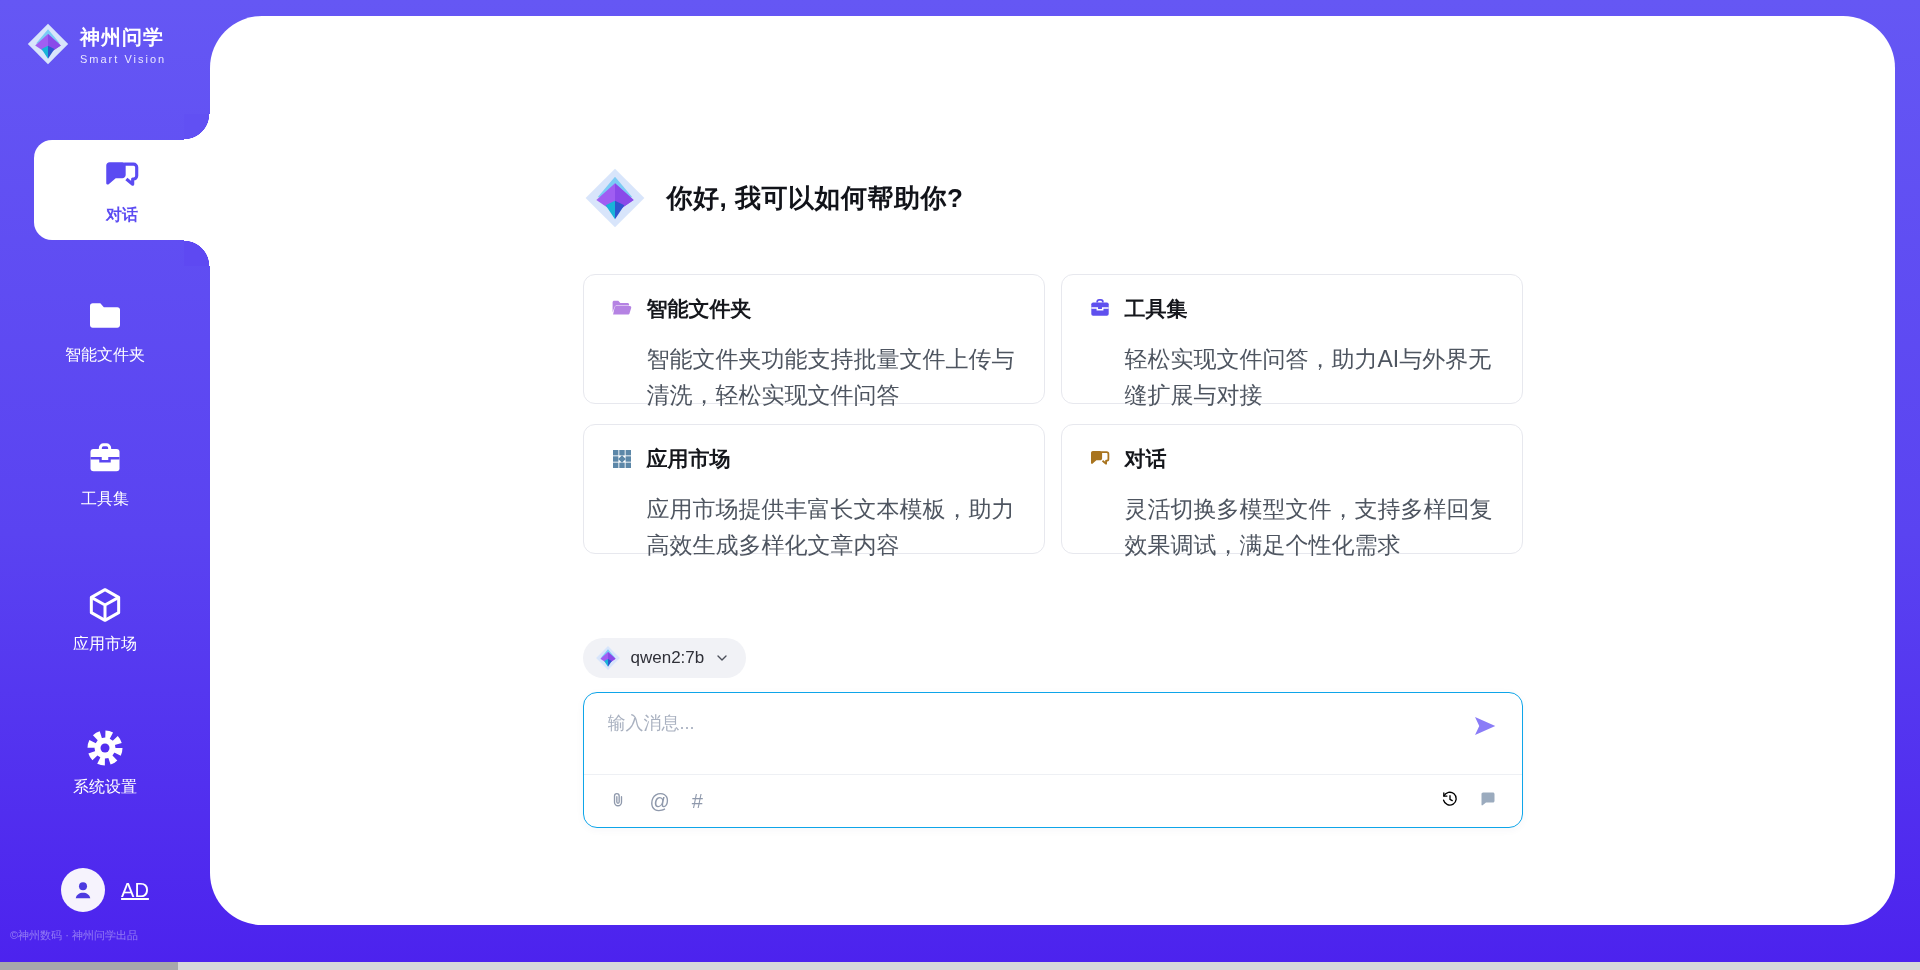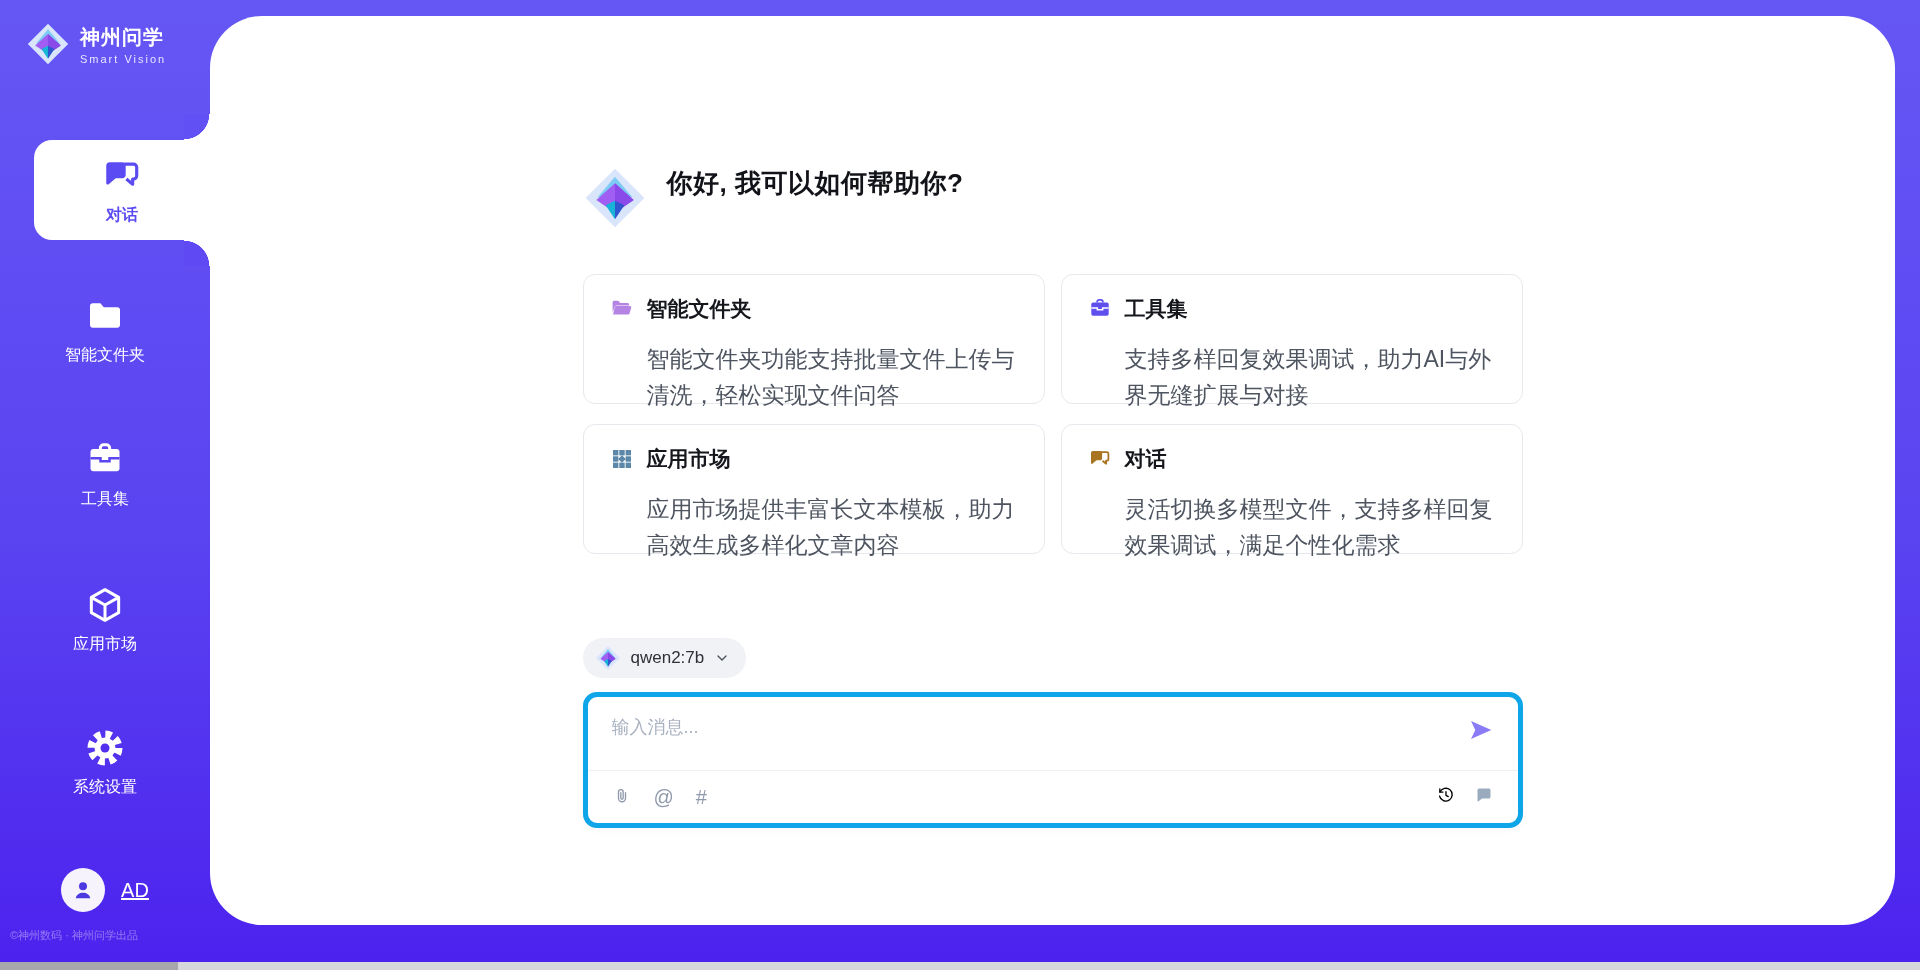--- a/index.html
+++ b/index.html
@@ -36,39 +36,39 @@
   .avatar svg { width:26px; height:26px; }
   .user-name { color:#fff; font-size:20px;text-decoration:underline; }
 
   .side-footer { position:absolute; top:928px; left:10px; color:rgba(255,255,255,.38); font-size:11px; white-space:nowrap; }
 
   
   .panel { position:absolute; left:210px; top:16px; width:1685px; height:909px;
     background:#fff; border-radius:52px; z-index:2; }
   .content { width:940px; margin:0 auto; padding-top:150px; }
 
-  .greeting { display:flex; gap:20px; height:64px; }
+  .greeting { display:flex; align-items:center; gap:20px; height:64px; }
   .greeting svg { width:64px; height:64px; }
   .greeting h1 { font-size:26px; font-weight:bold; color:#111319; letter-spacing:.5px; }
 
   .cards { margin-top:44px; display:grid; grid-template-columns:1fr 1fr; gap:20px 16px; }
   .card { height:130px; background:#fff; border:1px solid #e7e8ee; border-radius:12px;
     padding:20px 26px; cursor:pointer; }
   .card-head { display:flex; align-items:center; gap:13px; }
   .card-head svg { width:24px; height:24px; }
   .card-title { font-size:21px; font-weight:bold; color:#15171c; }
   .card-desc { margin-top:19px; font-size:23px; color:#4e5560; line-height:1.55; padding-left:37px; }
 
   .model-pill { margin-top:84px; display:inline-flex; align-items:center; gap:10px;
     height:40px; padding:0 16px 0 12px; background:#f1f2f6; border-radius:20px; cursor:pointer; }
   .model-pill svg.logo { width:26px; height:26px; }
   .model-name { font-size:17px; color:#2f3038; }
   .model-pill svg.chev { width:16px; height:16px; }
 
-  .composer { margin-top:14px; width:940px; height:136px; border:5px solid #0ea5e9;
+  .composer { margin-top:14px; width:940px; height:136px; border:1px solid #0ea5e9;
     border-radius:14px; background:#fff; box-shadow:0 2px 8px rgba(40,40,90,.04);
     display:flex; flex-direction:column; }
   .composer-top { flex:1; display:flex; align-items:flex-start; padding:20px 24px 0 24px; }
   .msg-input { flex:1; border:none; outline:none; font-size:18px; color:#333;
     font-family:"Liberation Sans","DejaVu Sans",sans-serif; background:transparent; }
   .msg-input::placeholder { color:#a9b1c0; }
   .send-btn { width:26px; height:26px; cursor:pointer; flex:0 0 auto; }
   .composer-divider { height:1px; background:#eef0f4; margin:0 0 0 0; }
   .composer-bottom { height:52px; display:flex; align-items:center; padding:0 24px; }
   .tool-group { display:flex; align-items:center; gap:22px; }
@@ -188,21 +188,21 @@
 
       <div class="card">
         <div class="card-head">
           <svg viewBox="0 0 24 24" style="color:#5f50ee;--cut:#fff">
             <path d="M9.2 5.4V4.8c0-1 .8-1.9 1.9-1.9h1.8c1 0 1.9.9 1.9 1.9v.6" fill="none" stroke="currentColor" stroke-width="1.8"></path>
             <rect x="3.3" y="5.4" width="17.4" height="13.4" rx="1.8" fill="currentColor"></rect>
             <path d="M3.3 11h6v1.8h5.4V11h6" fill="none" stroke="var(--cut)" stroke-width="1.5"></path>
           </svg>
           <div class="card-title">工具集</div>
         </div>
-        <div class="card-desc">支持多样回复效果调试，助力AI与外界无缝扩展与对接</div>
+        <div class="card-desc">轻松实现文件问答，助力AI与外界无缝扩展与对接</div>
       </div>
 
       <div class="card">
         <div class="card-head">
           <svg viewBox="0 0 24 24" style="color:#5c87a8">
             <rect x="3" y="3" width="5.4" height="5.4" fill="currentColor"></rect>
             <rect x="9.3" y="3" width="5.4" height="5.4" fill="currentColor"></rect>
             <rect x="15.6" y="3" width="5.4" height="5.4" fill="currentColor"></rect>
             <rect x="3" y="9.3" width="5.4" height="5.4" fill="currentColor"></rect>
             <rect x="9.3" y="9.3" width="5.4" height="5.4" fill="currentColor" transform="rotate(45 12 12)"></rect>

